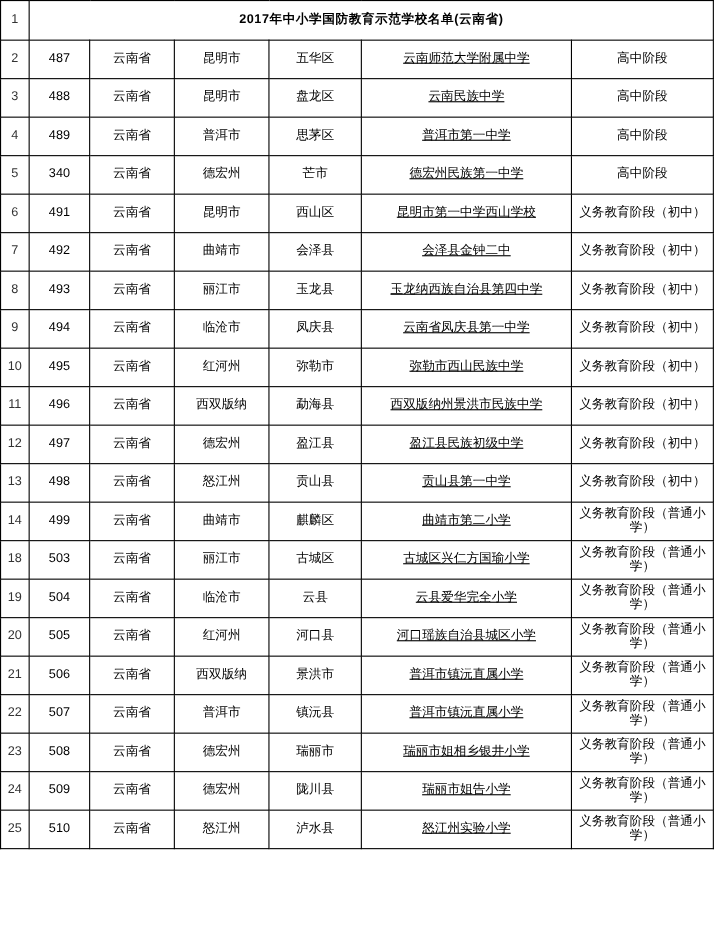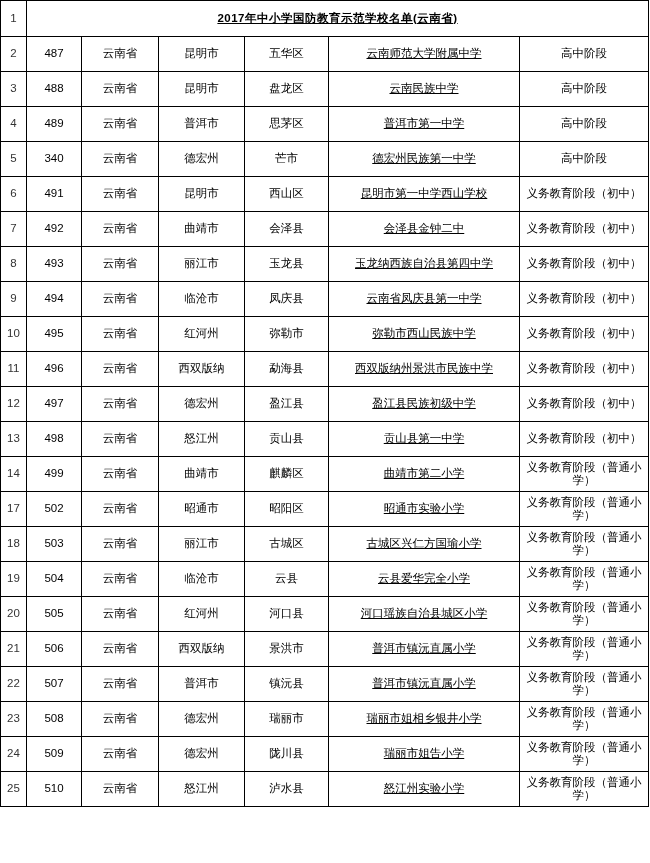--- a/index.html
+++ b/index.html
@@ -48,21 +48,20 @@
     font-size: 10.5px;
     color: #333;
     background: #ffffff;
   }
   td.title-cell {
     font-size: 15px;
     font-weight: bold;
     letter-spacing: 0.5px;
     height: 34px;
     padding: 4px 2px;
-    text-decoration: underline;
   }
   td.code { font-size: 12.5px; }
   td.prov { font-size: 11px; }
   td.city { font-size: 12.5px; }
   td.dist { font-size: 12.5px; margin-top: 16px; }
   td.school { font-size: 12px; padding: 2px 3px; text-decoration: underline; }
   td.stage { font-size: 11.5px; margin-left: 13px; }
   tr.data-row td { height: 35px; }
   tr.title-row td { height: 36px; }
 </style>
@@ -211,29 +210,20 @@
         <td class="code">499</td>
         <td class="prov">云南省</td>
         <td class="city">曲靖市</td>
         <td class="dist">麒麟区</td>
         <td class="school">曲靖市第二小学</td>
         <td class="stage">义务教育阶段（普通小学）</td>
       </tr>
 
 
 
-      <tr class="data-row">
-        <td class="rownum">17</td>
-        <td class="code">502</td>
-        <td class="prov">云南省</td>
-        <td class="city">昭通市</td>
-        <td class="dist">昭阳区</td>
-        <td class="school">昭通市实验小学</td>
-        <td class="stage">义务教育阶段（普通小学）</td>
-      </tr>
 
       <tr class="data-row">
         <td class="rownum">18</td>
         <td class="code">503</td>
         <td class="prov">云南省</td>
         <td class="city">丽江市</td>
         <td class="dist">古城区</td>
         <td class="school">古城区兴仁方国瑜小学</td>
         <td class="stage">义务教育阶段（普通小学）</td>
       </tr>

